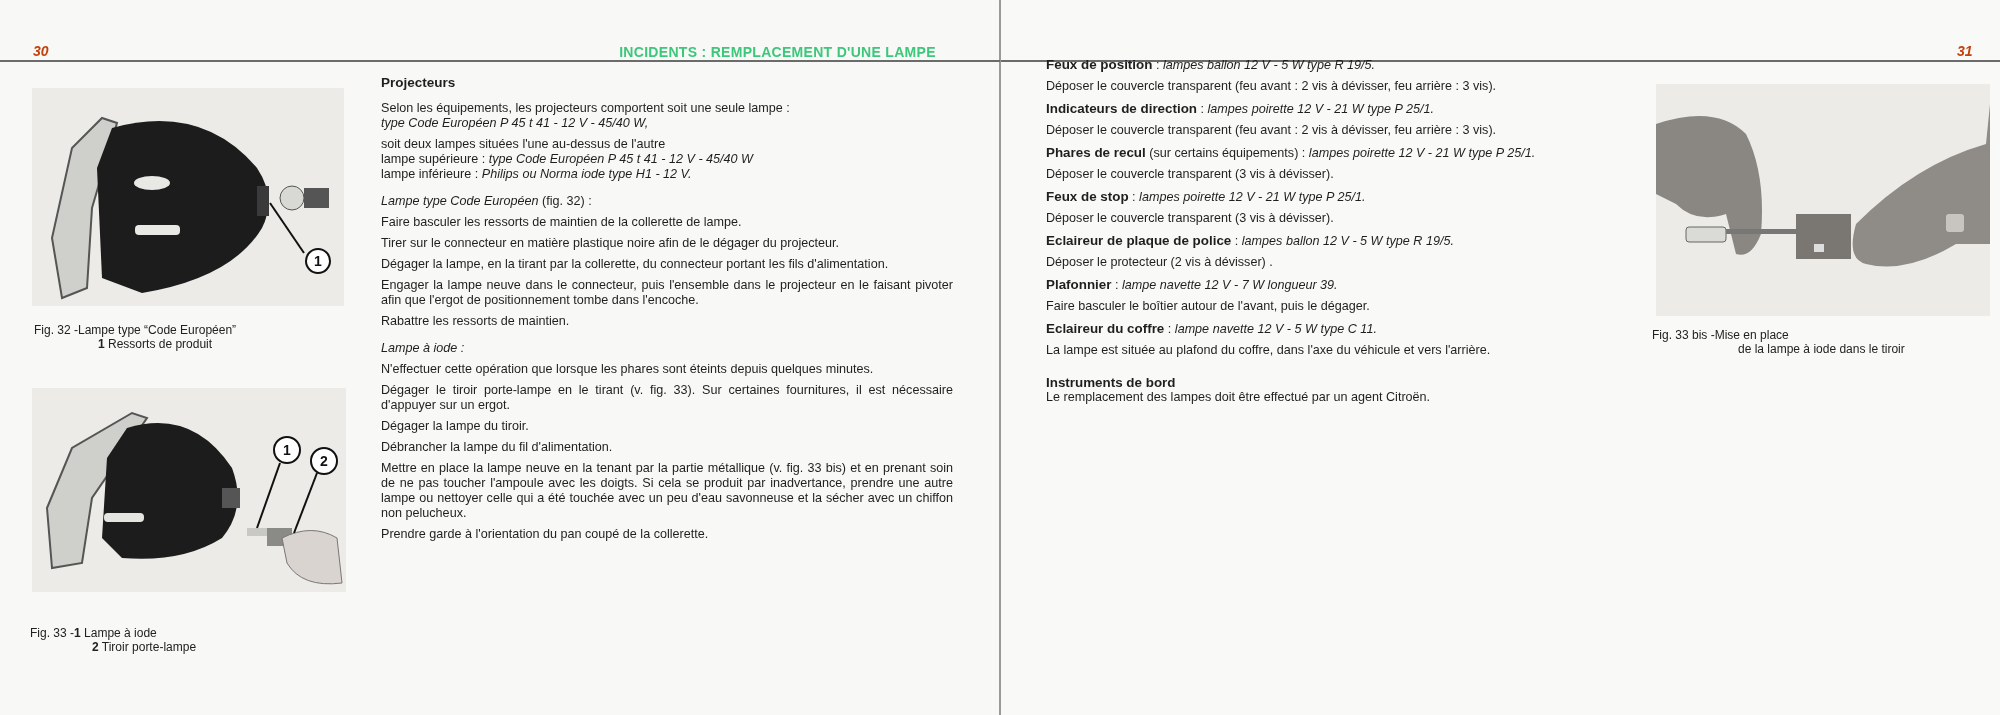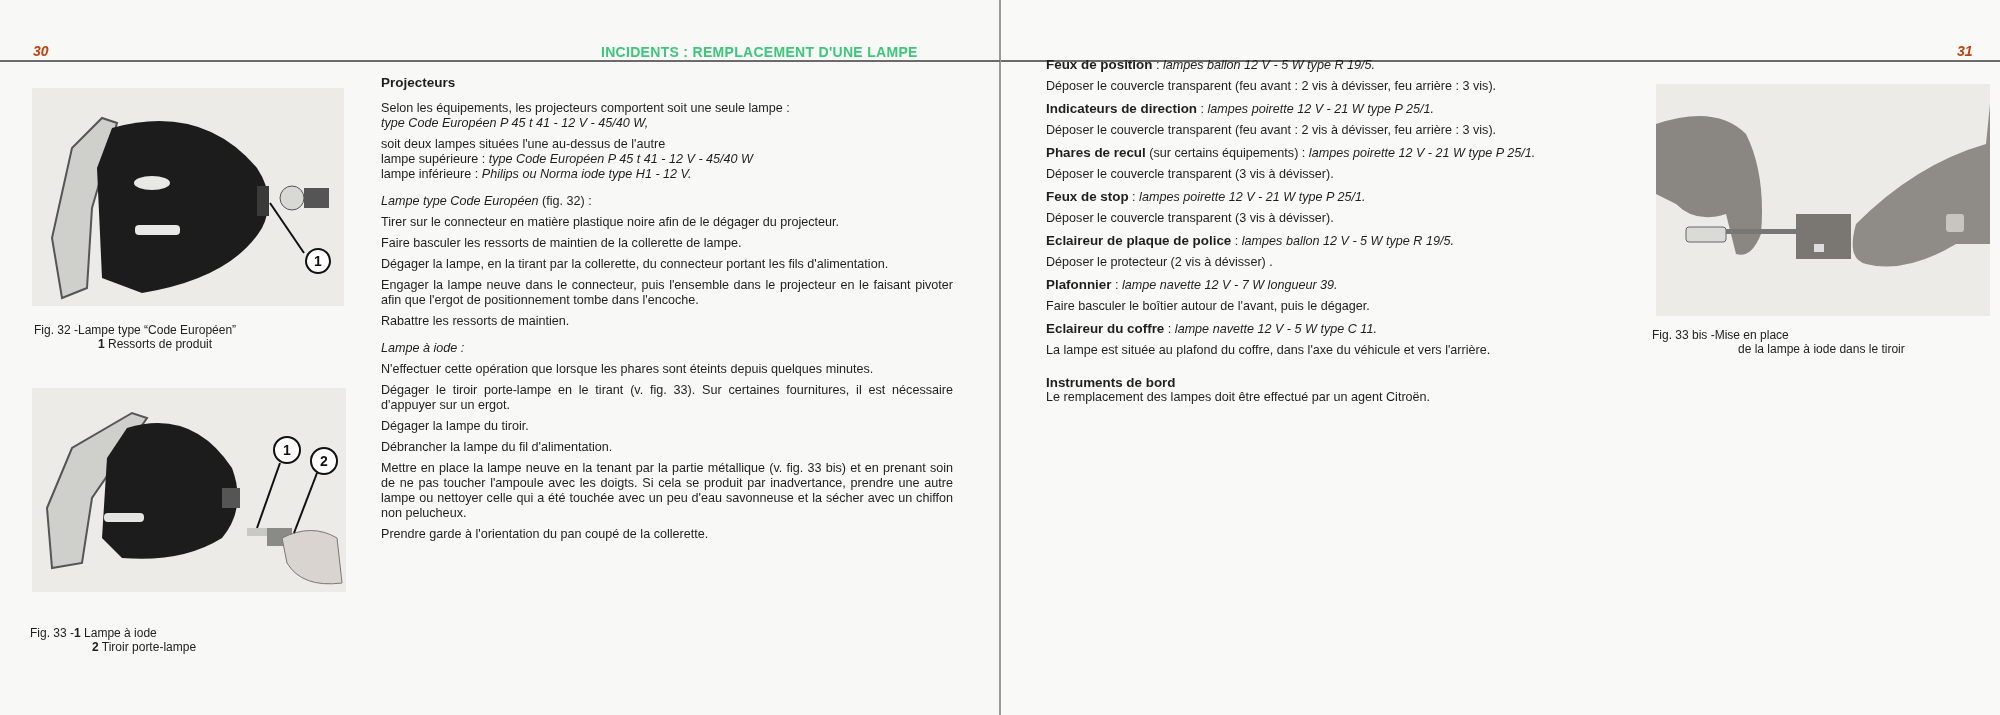--- a/index.html
+++ b/index.html
@@ -13,21 +13,21 @@
   .page-left { left: 0; width: 1000px; }
   .page-right { left: 1001px; width: 999px; background: #f9f9f7; }
   .fold { position: absolute; left: 999px; top: 0; width: 2px; height: 715px; background: #9a9a9a; }
   .rule { position: absolute; top: 60px; height: 2px; background: #6b6b6b; }
   .rule-left { left: 0; width: 1000px; }
   .rule-right { left: 1001px; width: 999px; }
   .page-num { position: absolute; top: 43px; font-size: 14px; font-weight: bold; color: #c2410c; font-style: italic; }
   .pn-left { left: 33px; }
   .pn-right { left: 1957px; }
   .running-head {
-    position: absolute; top: 44px; left: 601px; width: 353px; text-align: left;
+    position: absolute; top: 44px; left: 601px; width: 353px; text-align: center;
     font-size: 14px; font-weight: bold; color: #3cc77b; letter-spacing: 0.3px;
   }
 
   
   .col { position: absolute; font-size: 12.6px; line-height: 15px; }
   .col-left { left: 381px; top: 75px; width: 572px; }
   .col-right { left: 1046px; top: 57px; width: 580px; }
   .h { font-weight: bold; font-size: 13.5px; margin-bottom: 11px; }
   .p { margin: 0 0 6px 0; }
   .it { font-style: italic; }
@@ -131,22 +131,22 @@
   </div>
   <div class="p">
     <div>soit deux lampes situées l'une au-dessus de l'autre</div>
     <div><span>lampe supérieure  : </span><span class="it">type Code Européen P 45 t 41 - 12 V - 45/40 W</span></div>
     <div><span>lampe inférieure   : </span><span class="it">Philips ou Norma iode type H1 - 12 V.</span></div>
   </div>
   <div class="sp"></div>
   <div class="p">
     <span class="it">Lampe type Code Européen</span><span> (fig. 32) :</span>
   </div>
+  <div class="p just">Faire basculer les ressorts de maintien de la collerette de lampe.</div>
   <div class="p just">Tirer sur le connecteur en matière plastique noire afin de le dégager du projecteur.</div>
-  <div class="p just">Faire basculer les ressorts de maintien de la collerette de lampe.</div>
   <div class="p just">Dégager la lampe, en la tirant par la collerette, du connecteur portant les fils d'alimentation.</div>
   <div class="p just">Engager la lampe neuve dans le connecteur, puis l'ensemble dans le projecteur en le faisant pivoter afin que l'ergot de positionnement tombe dans l'encoche.</div>
   <div class="p just">Rabattre les ressorts de maintien.</div>
   <div class="sp"></div>
   <div class="p it">Lampe à iode :</div>
   <div class="p just">N'effectuer cette opération que lorsque les phares sont éteints depuis quelques minutes.</div>
   <div class="p just">Dégager le tiroir porte-lampe en le tirant (v. fig. 33). Sur certaines fournitures, il est nécessaire d'appuyer sur un ergot.</div>
   <div class="p just">Dégager la lampe du tiroir.</div>
   <div class="p just">Débrancher la lampe du fil d'alimentation.</div>
   <div class="p just">Mettre en place la lampe neuve en la tenant par la partie métallique (v. fig. 33 bis) et en prenant soin de ne pas toucher l'ampoule avec les doigts. Si cela se produit par inadvertance, prendre une autre lampe ou nettoyer celle qui a été touchée avec un peu d'eau savonneuse et la sécher avec un chiffon non pelucheux.</div>

